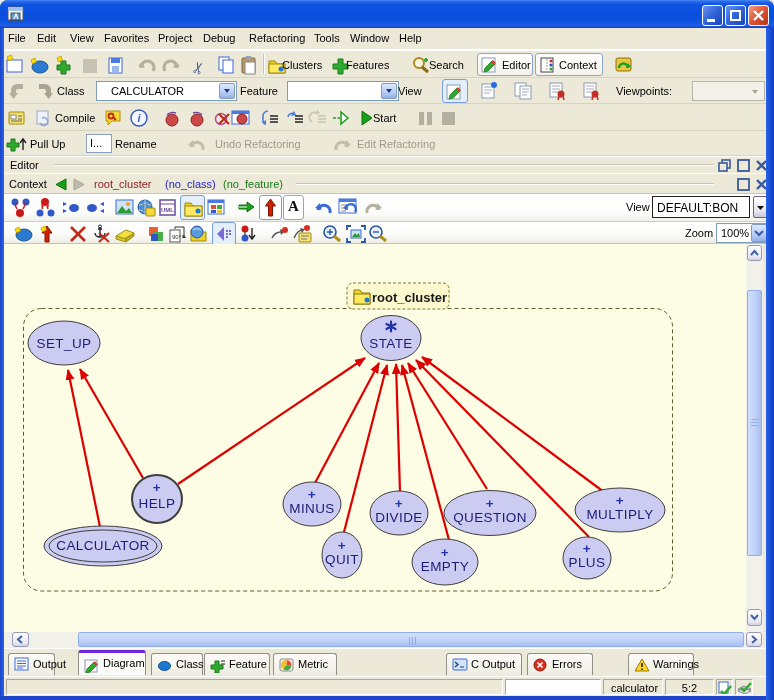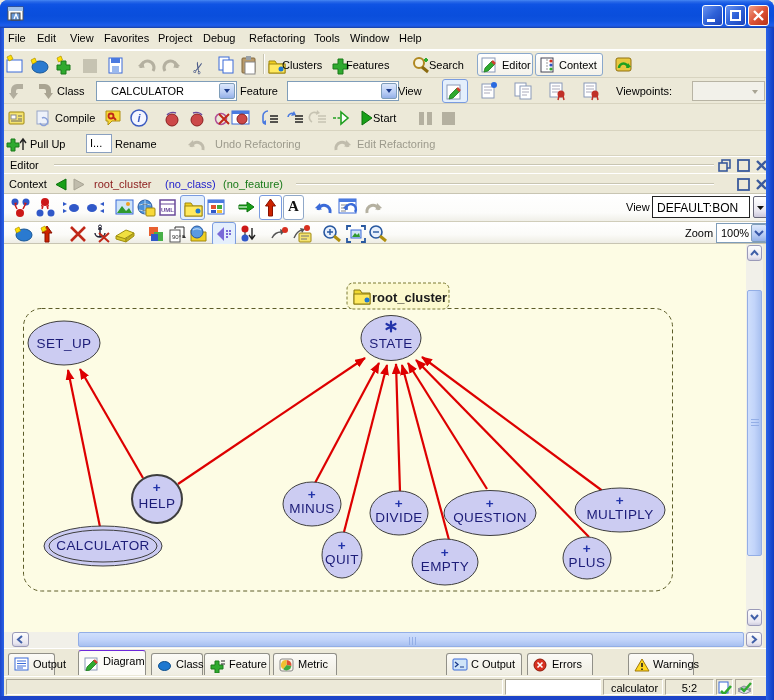--- a/index.html
+++ b/index.html
@@ -55,21 +55,21 @@
 #leftborder { position:absolute; left:0px; top:28px; width:4px; height:672px;
   background:linear-gradient(90deg,#1c44c8,#2a63e8); }
 #bottomborder { position:absolute; left:0px; top:696px; width:774px; height:4px;
   background:#1c44c8; }
 
 #tabbar { position:absolute; left:4px; top:648px; width:764px; height:28px; background:#ece9d8;
   border-top:1px solid #fff; }
 .tab { position:absolute; top:4px; height:22px; background:linear-gradient(180deg,#fcfbf7,#efede2);
   border:1px solid #919088; border-bottom:none; border-radius:3px 3px 0 0;
   color:#000; padding:4px 6px 0 24px; white-space:nowrap; }
-.tabactive { top:1px; height:25px; background:#fcfbf7; border-top:1px solid #6d28d9; z-index:3; }
+.tabactive { top:1px; height:25px; background:#fcfbf7; border-top:3px solid #6d28d9; z-index:3; }
 #statusbar { position:absolute; left:4px; top:676px; width:764px; height:20px; background:#ece9d8;
   border-top:1px solid #fff; }
 .scell { position:absolute; top:2px; height:16px; border:1px solid #aca899;
   border-right-color:#fff; border-bottom-color:#fff; color:#000; padding-top:2px; }
 svg text { font-family:"Liberation Sans", sans-serif; }
 </style>
 </head>
 <body>
 <div id="win"></div>
 <div id="leftborder"></div>

